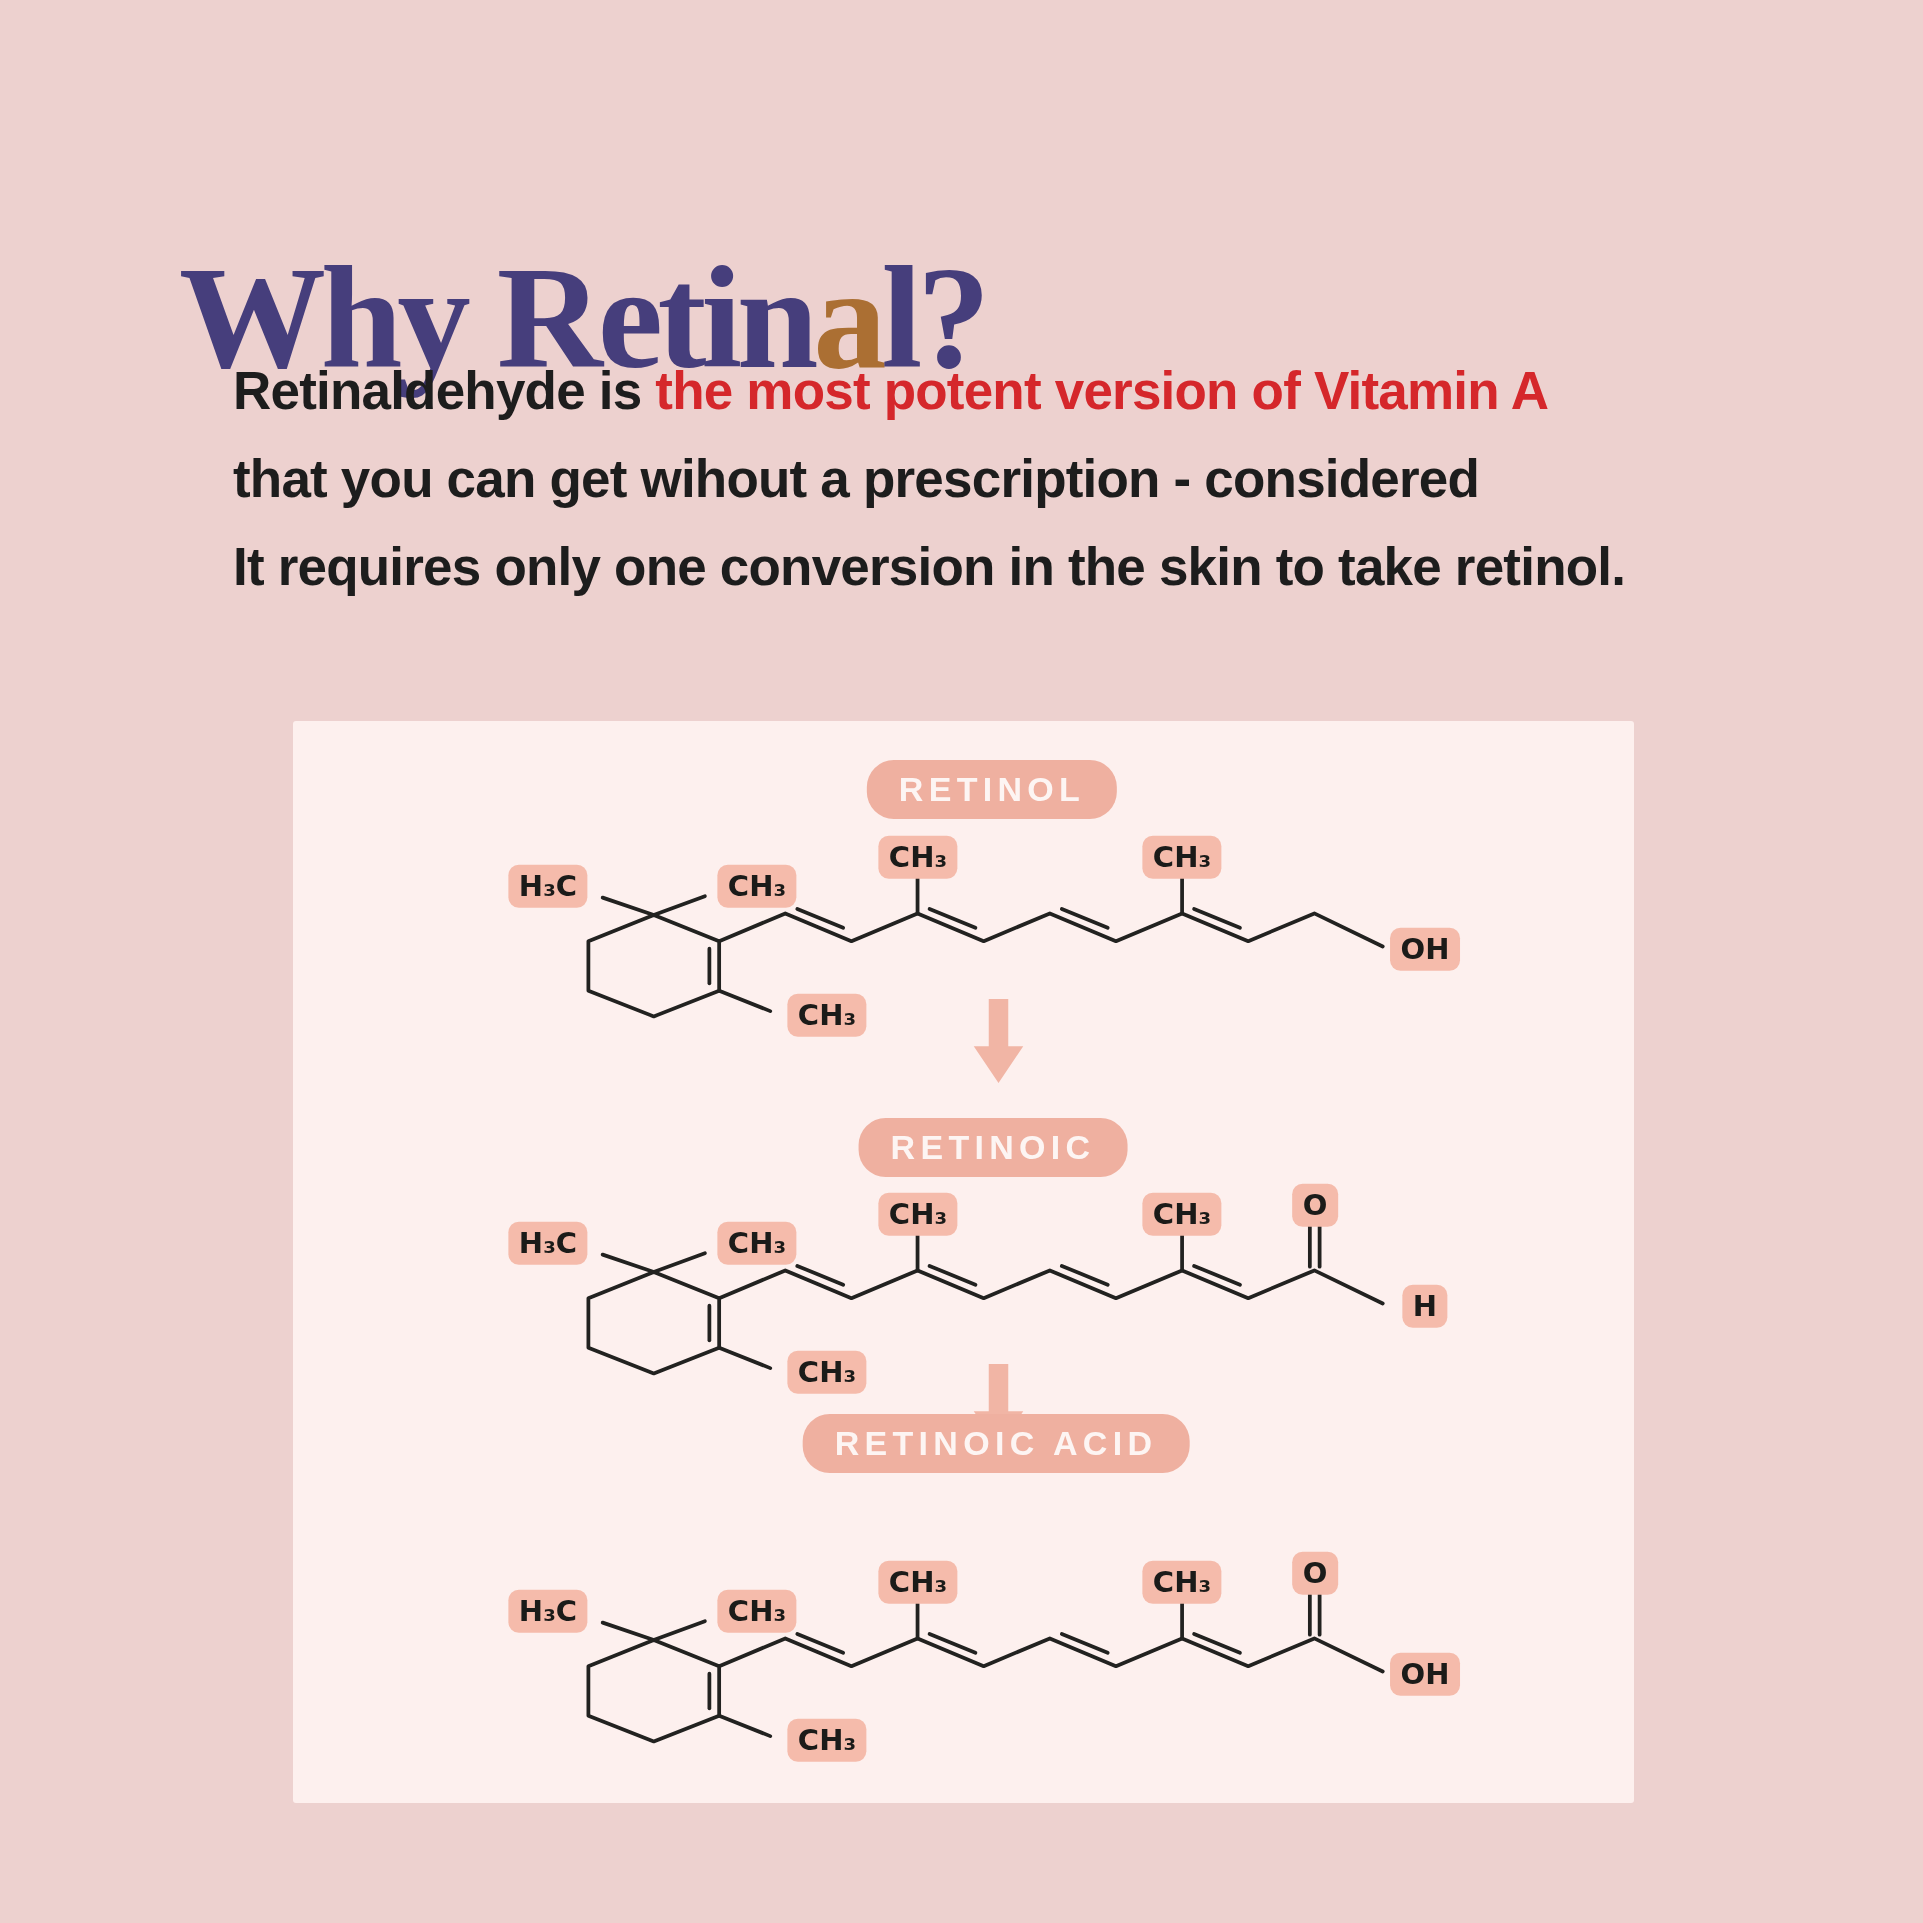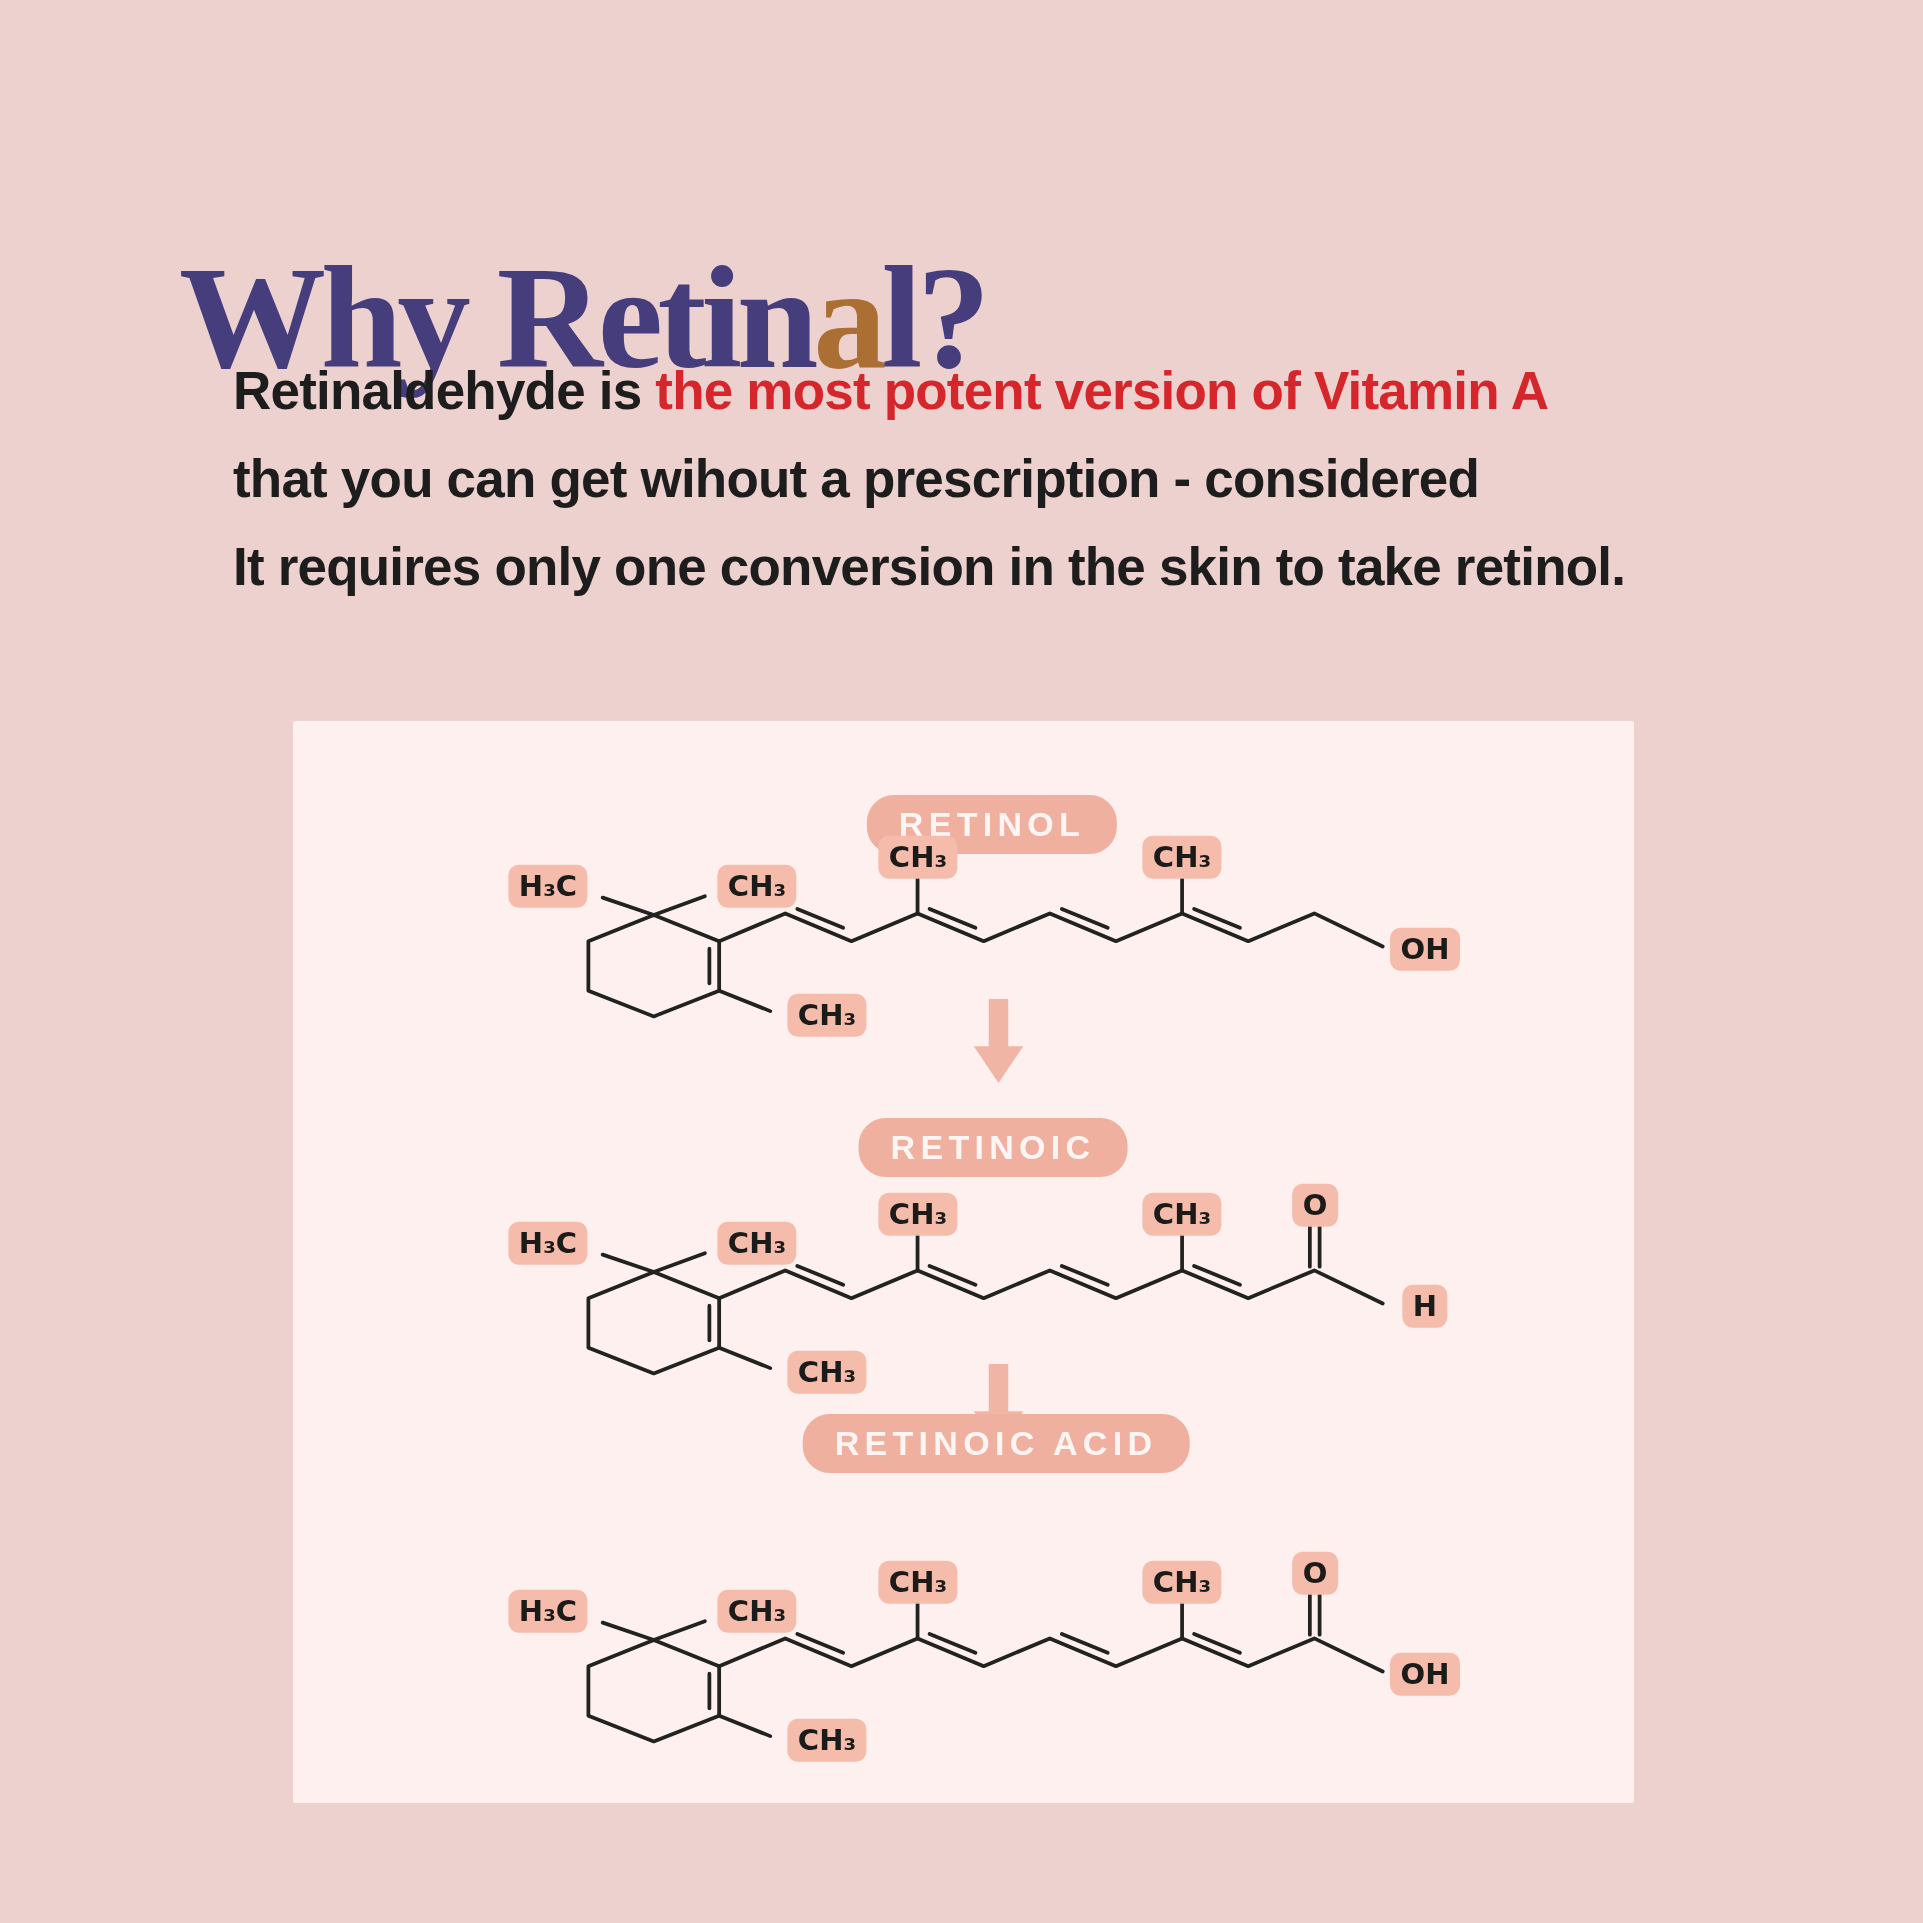--- a/index.html
+++ b/index.html
@@ -59,21 +59,21 @@
 <h1 class="title"><span>Why Retin</span><span class="hl">a</span><span>l?</span></h1>
 
 <div class="intro">
   <div><span>Retinaldehyde is </span><span class="red">the most potent version of Vitamin A</span></div>
   <div>that you can get wihout a prescription - considered</div>
   <div>It requires only one conversion in the skin to take retinol.</div>
 </div>
 
 <div class="panel"></div>
 
-<div class="name-pill" style="left:992px;top:795px">RETINOL</div>
+<div class="name-pill" style="left:992px;top:760px">RETINOL</div>
 <div class="molecule" style="top:827px">
   <svg width="977" height="248" viewBox="0 0 1300 330">
     <g stroke="#222220" stroke-width="5" fill="none" stroke-linecap="round" stroke-linejoin="round">
       <polygon points="170,117 257,152 257,218 170,252 83,218 83,152"></polygon>
       <line x1="244" y1="162" x2="244" y2="208"></line>
       <line x1="170" y1="117" x2="102" y2="94"></line>
       <line x1="170" y1="117" x2="238" y2="92"></line>
       <line x1="257" y1="218" x2="325" y2="245"></line>
       <polyline points="257,152 345,115 433,152 521,115 609,152 697,115 785,152 873,115 961,152 1049,115 1140,159"></polyline>
       <line x1="521" y1="115" x2="521" y2="60"></line>

